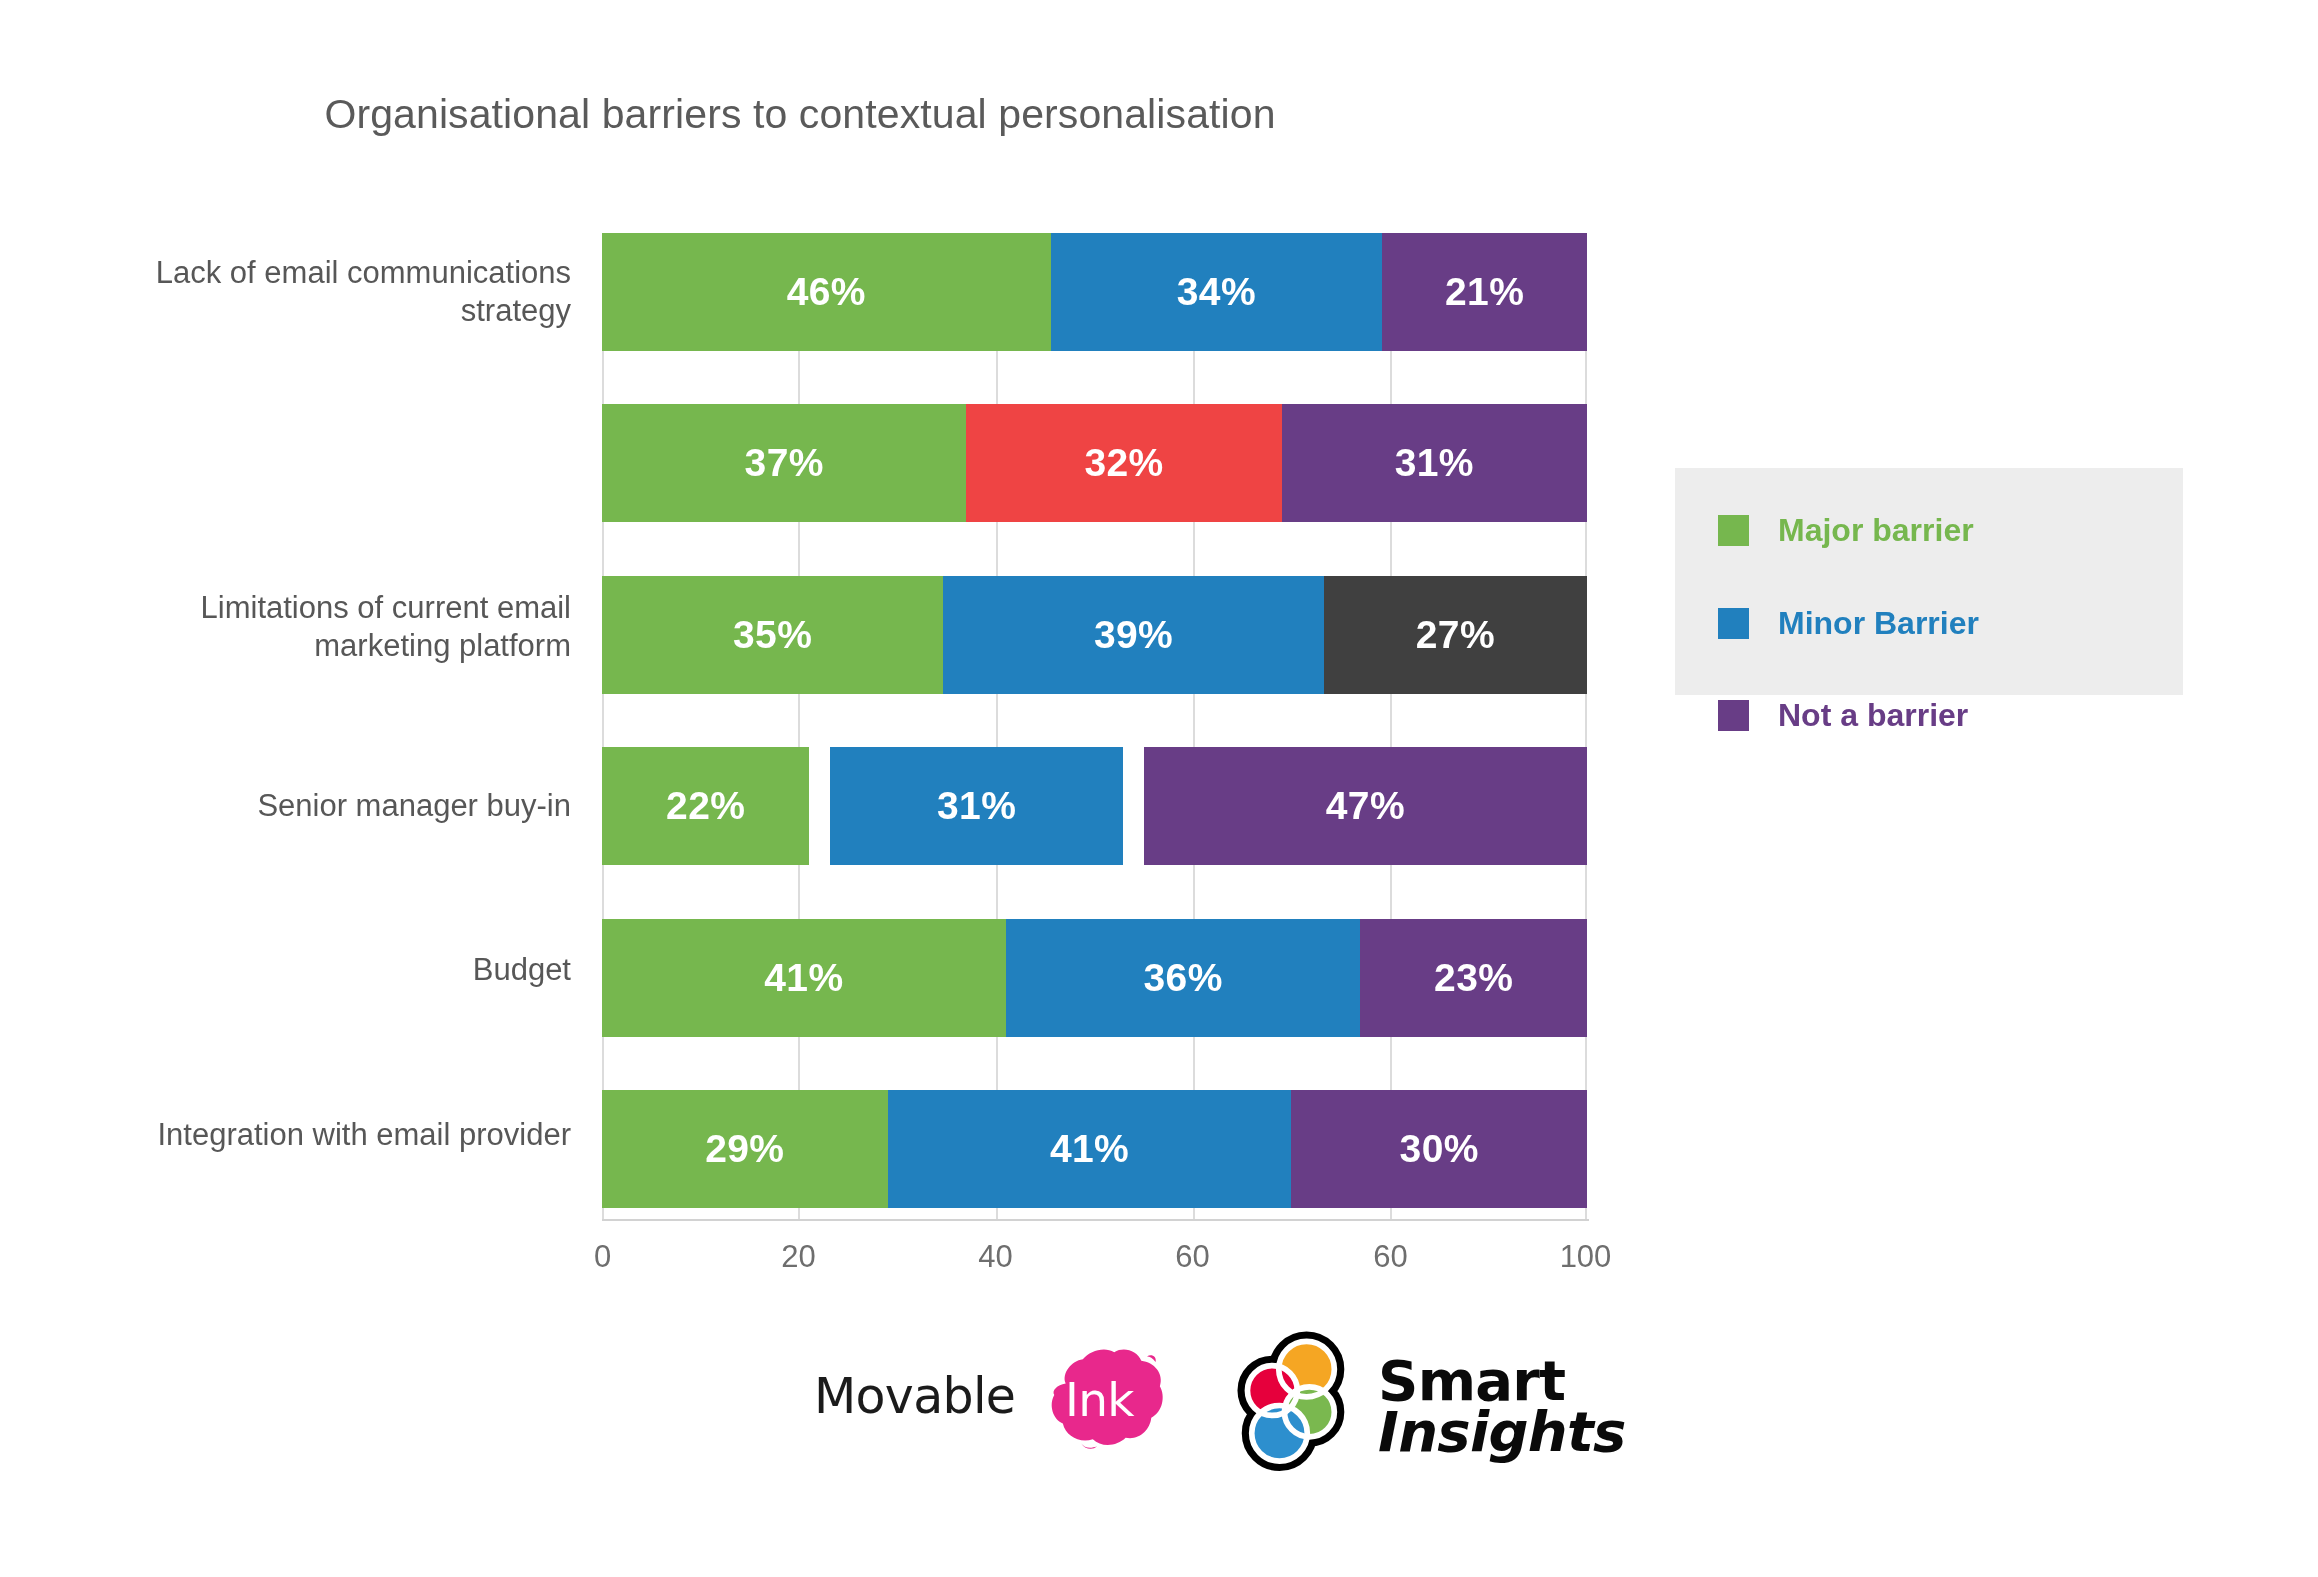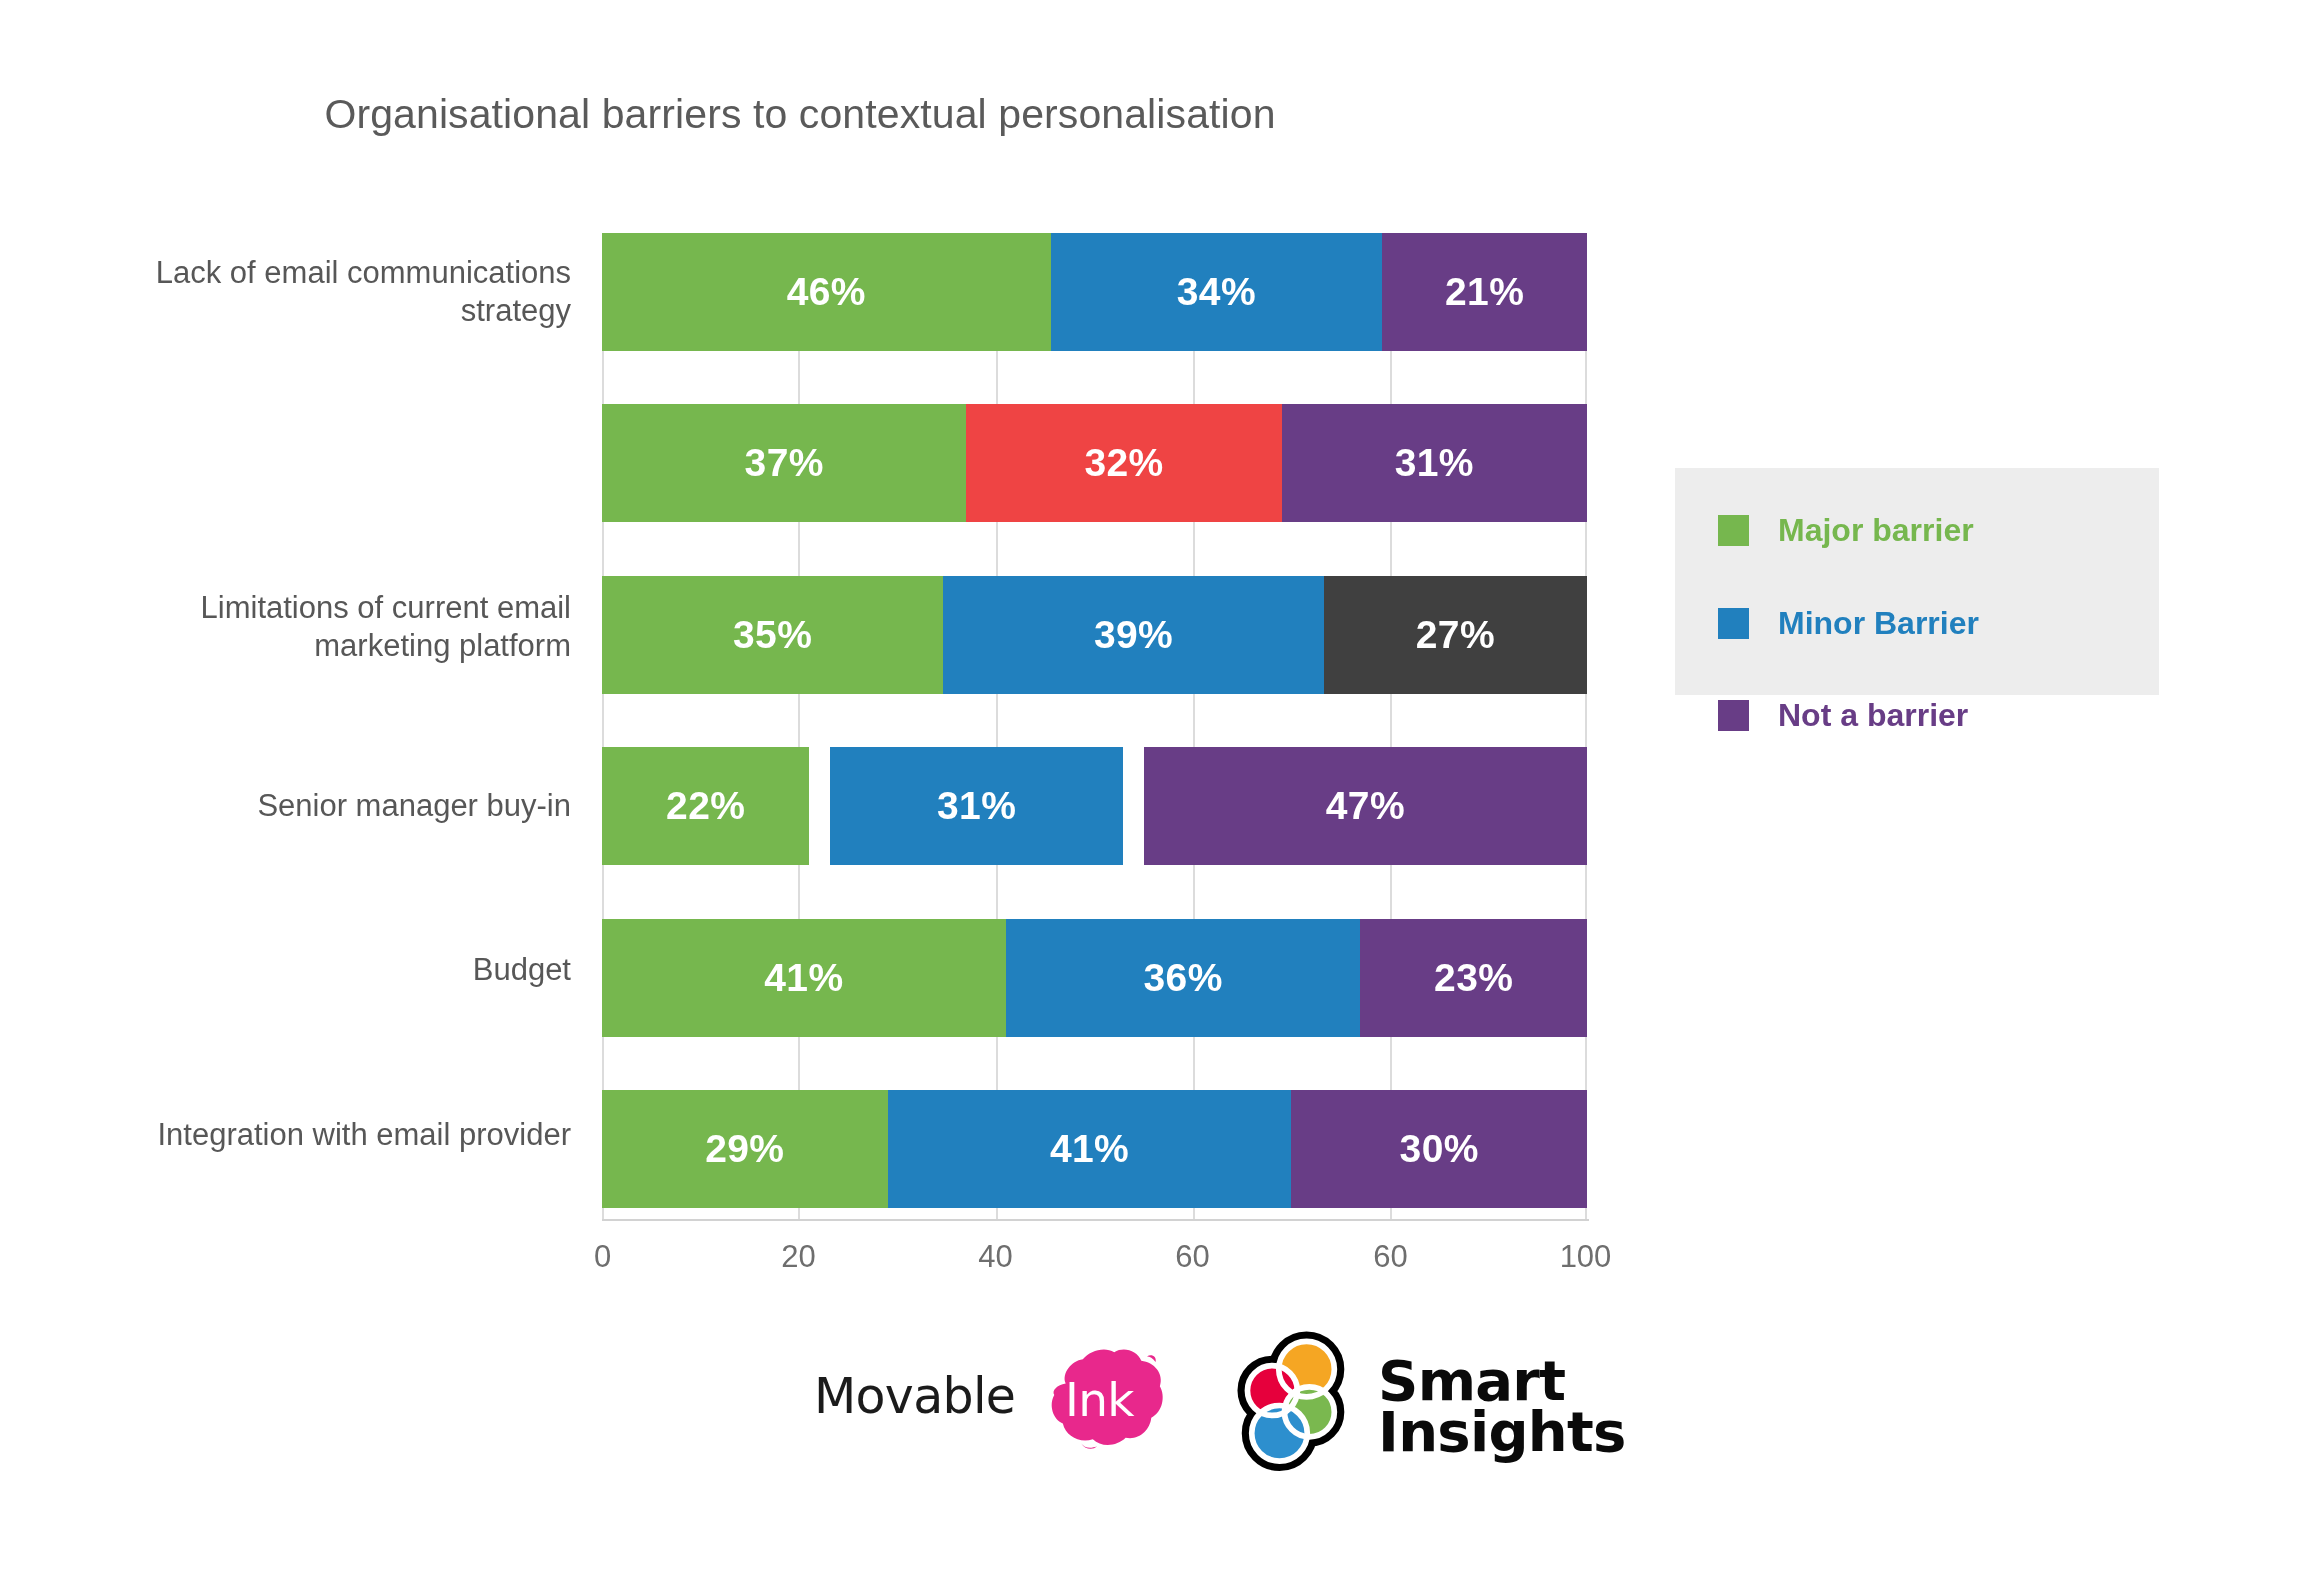--- a/index.html
+++ b/index.html
@@ -99,20 +99,21 @@
   }
 
   
   #legend {
     position: absolute;
     left: 1675px;
     top: 468px;
     width: 484px;
     height: 227px;
     background: #ededed;
+    padding-left: 24px;
   }
   .legend-item {
     position: absolute;
     left: 43px;
     display: flex;
     align-items: center;
   }
   .legend-swatch {
     width: 31px;
     height: 31px;
@@ -334,19 +335,19 @@
         <circle cx="100" cy="62" r="39" fill="#f5a623"></circle>
         <circle cx="52" cy="92" r="35" fill="#e6003c"></circle>
         <circle cx="104" cy="122" r="35" fill="#7ab84f"></circle>
         <circle cx="62" cy="152" r="39" fill="#2d8fce"></circle>
         <circle cx="100" cy="62" r="39" fill="none" stroke="#ffffff" stroke-width="8"></circle>
         <circle cx="52" cy="92" r="35" fill="none" stroke="#ffffff" stroke-width="8"></circle>
         <circle cx="104" cy="122" r="35" fill="none" stroke="#ffffff" stroke-width="8"></circle>
         <circle cx="62" cy="152" r="39" fill="none" stroke="#ffffff" stroke-width="8"></circle>
       </svg>
       <div class="si-word" style="top:23px;">Smart</div>
-      <div class="si-word" style="top:74px;">Insights</div>
+      <div class="si-word" style="top:74px;font-style:italic;">Insights</div>
     </div>
 
   </div>
 
 </div>
 
 
 </body></html>

